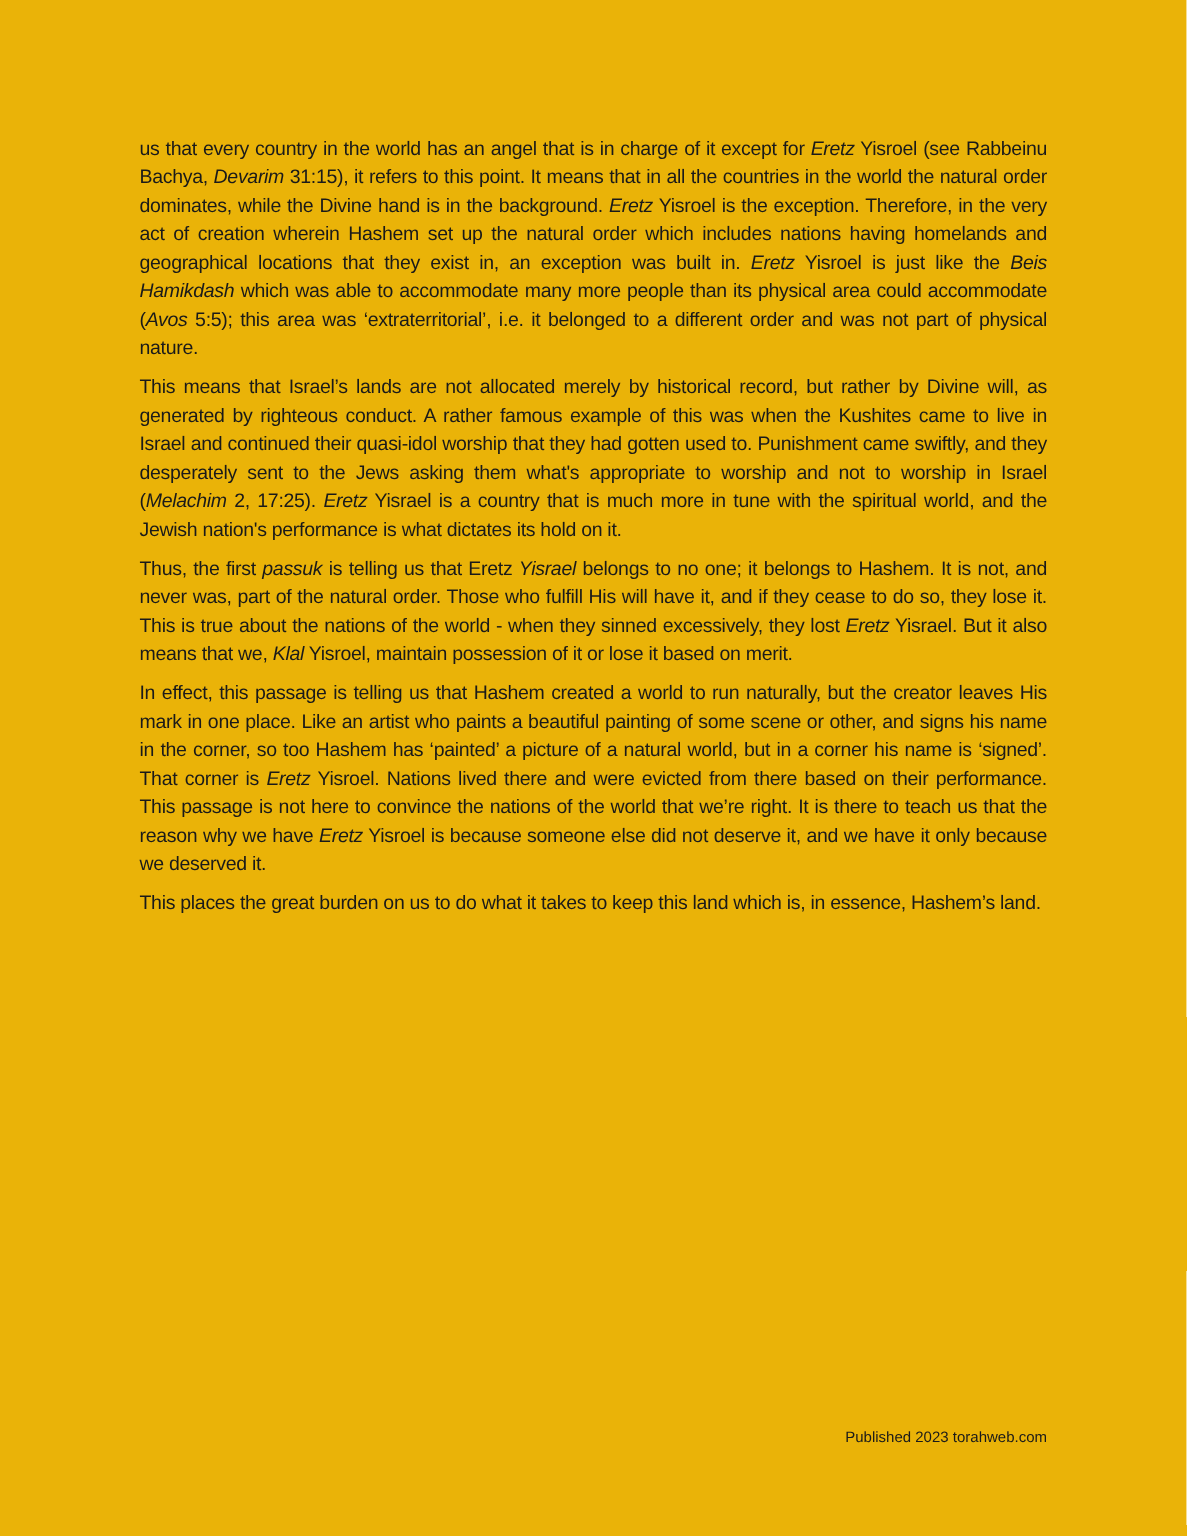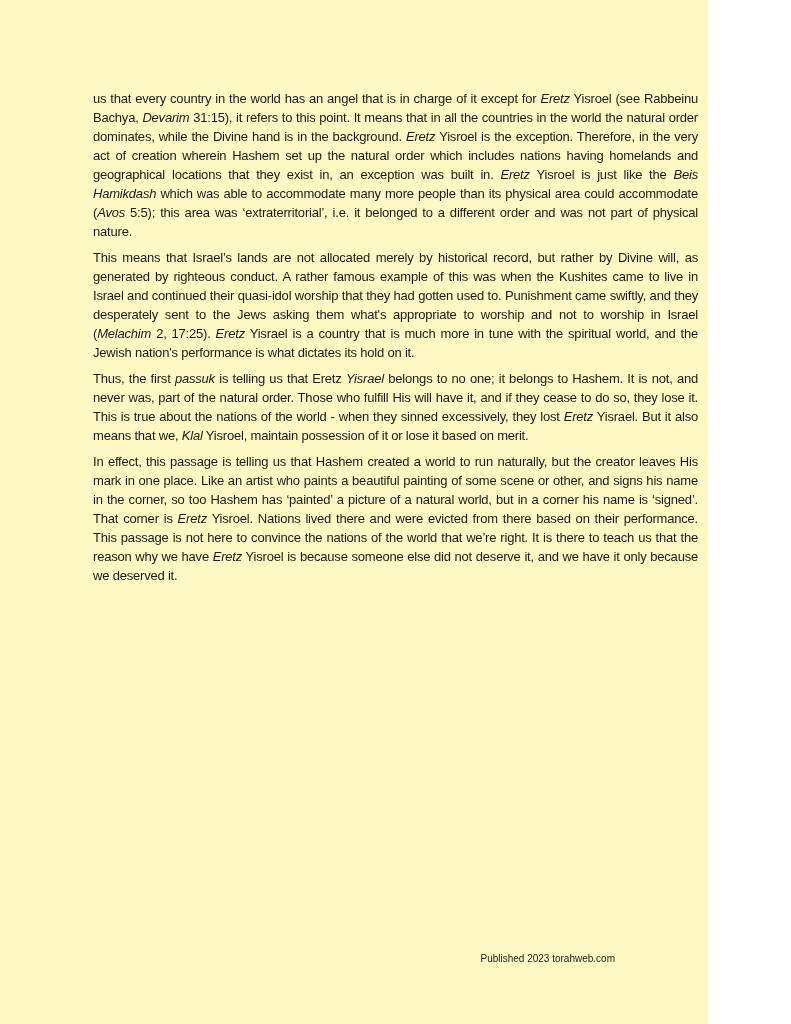--- a/index.html
+++ b/index.html
@@ -2,23 +2,23 @@
 <html><head>
 <meta charset="utf-8">
 <style>
   html, body {
     margin: 0;
     padding: 0;
     background: #ffffff;
   }
   .page {
     position: relative;
-    width: 708px;
+    width: 791px;
     height: 1024px;
-    background: #fef9c3;
+    background: #eab308;
     overflow: hidden;
     font-family: "Liberation Sans", sans-serif;
     color: #1a1a1a;
   }
   .body-text {
     position: absolute;
     left: 93px;
     top: 89px;
     width: 605px;
     font-size: 13px;
@@ -45,17 +45,18 @@
 </style>
 </head>
 <body>
 
 <div class="page">
   <main class="body-text">
       <p><span>us that every country in the world has an angel that is in charge of it except for </span><em>Eretz</em><span> Yisroel (see Rabbeinu Bachya, </span><em>Devarim</em><span> 31:15), it refers to this point. It means that in all the countries in the world the natural order dominates, while the Divine hand is in the background. </span><em>Eretz</em><span> Yisroel is the exception. Therefore, in the very act of creation wherein Hashem set up the natural order which includes nations having homelands and geographical locations that they exist in, an exception was built in. </span><em>Eretz</em><span> Yisroel is just like the </span><em>Beis Hamikdash</em><span> which was able to accommodate many more people than its physical area could accommodate (</span><em>Avos</em><span> 5:5); this area was ‘extraterritorial’, i.e. it belonged to a different order and was not part of physical nature.</span></p>
       <p><span>This means that Israel’s lands are not allocated merely by historical record, but rather by Divine will, as generated by righteous conduct. A rather famous example of this was when the Kushites came to live in Israel and continued their quasi-idol worship that they had gotten used to. Punishment came swiftly, and they desperately sent to the Jews asking them what's appropriate to worship and not to worship in Israel (</span><em>Melachim</em><span> 2, 17:25). </span><em>Eretz</em><span> Yisrael is a country that is much more in tune with the spiritual world, and the Jewish nation's performance is what dictates its hold on it.</span></p>
       <p><span>Thus, the first </span><em>passuk</em><span> is telling us that Eretz </span><em>Yisrael</em><span> belongs to no one; it belongs to Hashem. It is not, and never was, part of the natural order. Those who fulfill His will have it, and if they cease to do so, they lose it. This is true about the nations of the world - when they sinned excessively, they lost </span><em>Eretz</em><span> Yisrael. But it also means that we, </span><em>Klal</em><span> Yisroel, maintain possession of it or lose it based on merit.</span></p>
       <p><span>In effect, this passage is telling us that Hashem created a world to run naturally, but the creator leaves His mark in one place. Like an artist who paints a beautiful painting of some scene or other, and signs his name in the corner, so too Hashem has ‘painted’ a picture of a natural world, but in a corner his name is ‘signed’. That corner is </span><em>Eretz</em><span> Yisroel. Nations lived there and were evicted from there based on their performance. This passage is not here to convince the nations of the world that we’re right. It is there to teach us that the reason why we have </span><em>Eretz</em><span> Yisroel is because someone else did not deserve it, and we have it only because we deserved it.</span></p>
+      <p><span>This places the great burden on us to do what it takes to keep this land which is, in essence, Hashem’s land.</span></p>
     </main>
   <div class="page-footer">
     <span>Published 2023 torahweb.com</span>
   </div>
 </div>
 
 </body></html>

